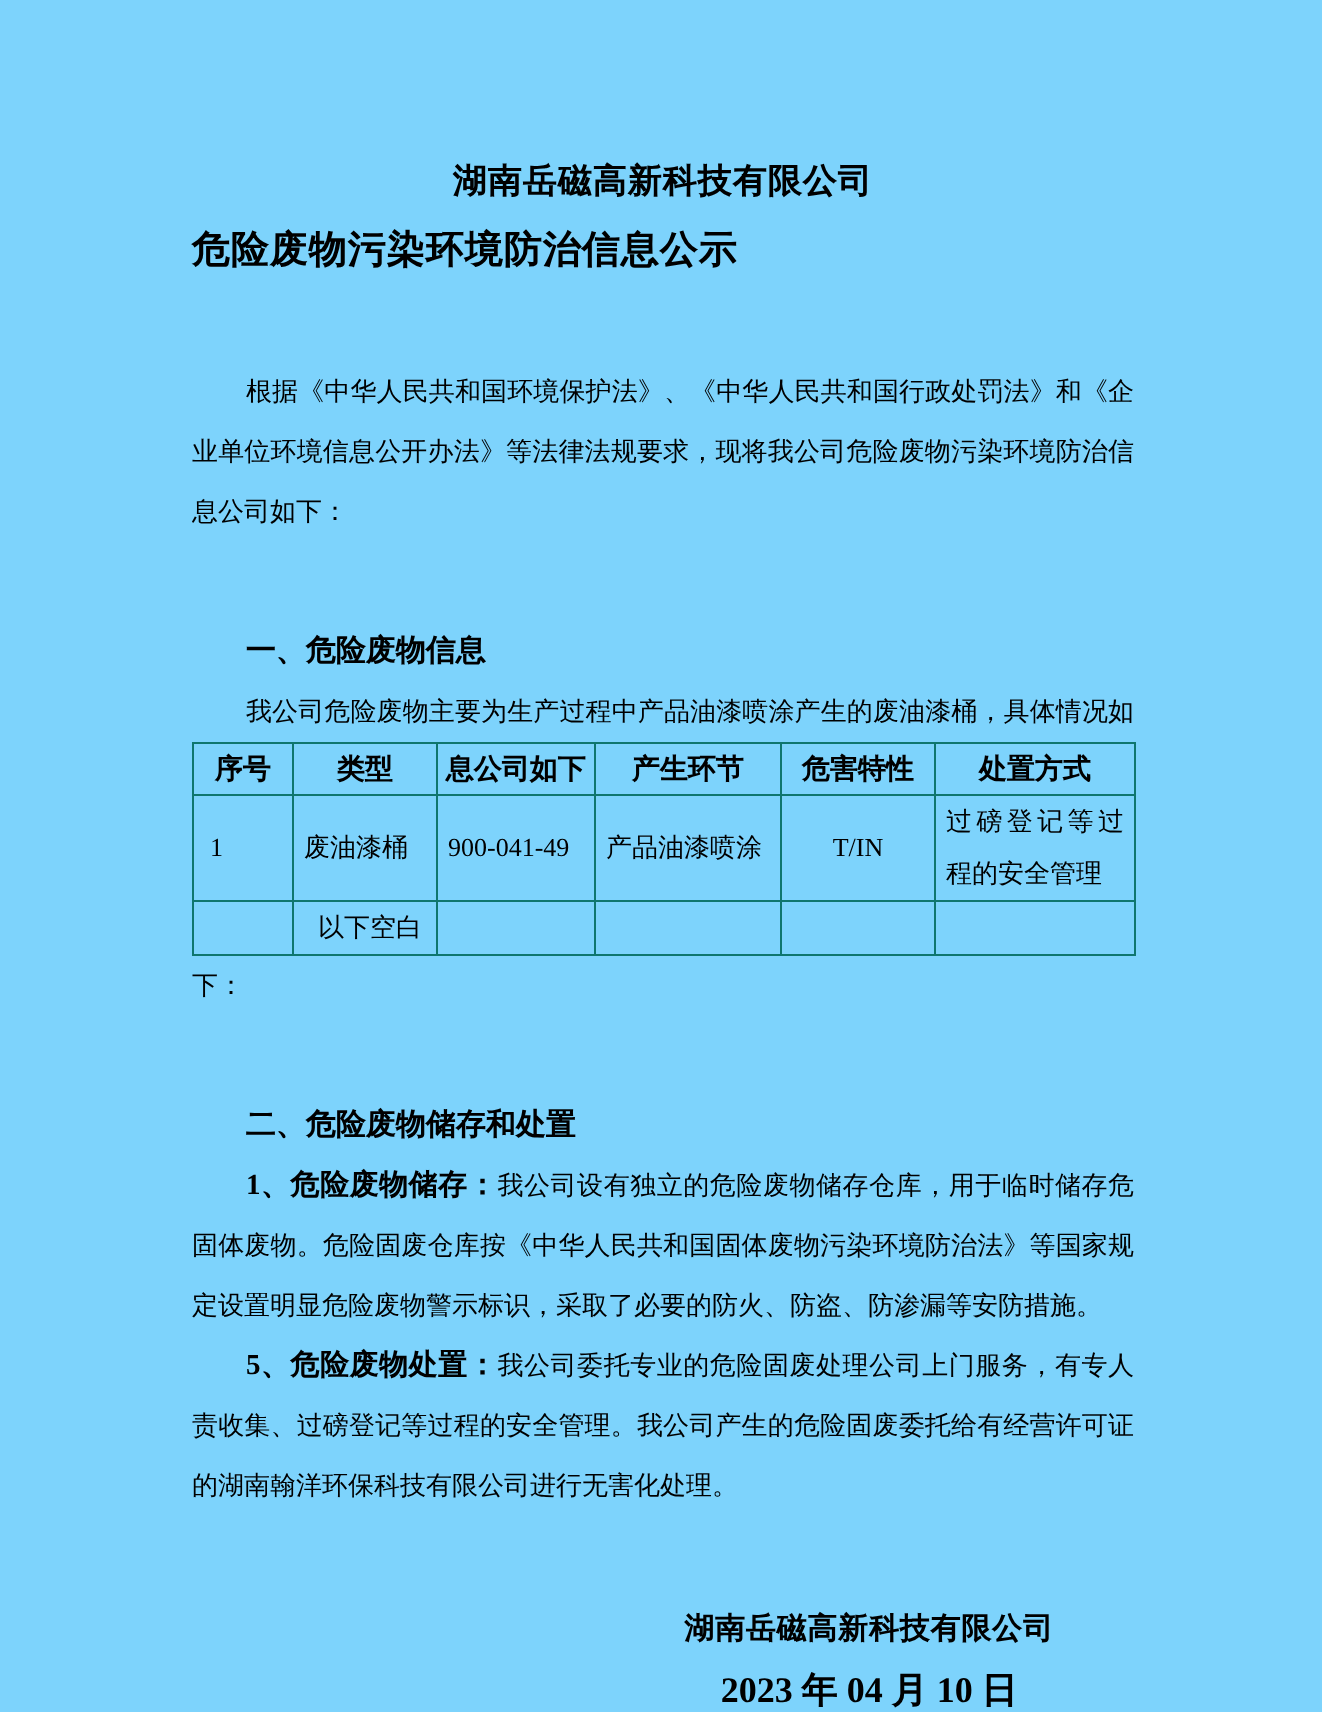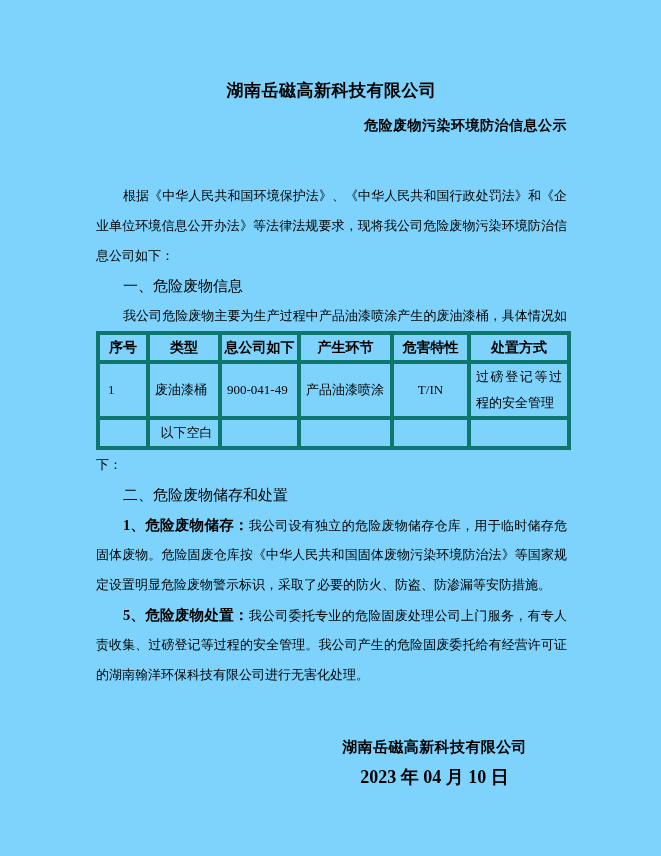--- a/index.html
+++ b/index.html
@@ -14,49 +14,49 @@
   .content { padding:0 94px 0 96px; }
 
   .doc-title {
     margin-top:80px;
     font-size:17px; font-weight:bold;
     text-align:center; line-height:22px; letter-spacing:0.5px;
     white-space:nowrap;
   }
   .doc-subtitle {
     margin-top:13px;
-    font-size:14px; font-weight:bold;
-    text-align:right; line-height:22px; letter-spacing:0.5px;
+    font-size:19px; font-weight:bold;
+    text-align:left; line-height:22px; letter-spacing:0.5px;
     white-space:nowrap;
     font-family:Liberation Serif, serif;
   }
 
   .para { margin:0; }
   .intro { margin-top:44px; }
 
   .line {
     font-size:13px; line-height:30px; height:30px; overflow:hidden;
     text-align:justify; text-align-last:justify;
   }
   .line.last { text-align:left; text-align-last:left; }
   .indent { text-indent:27px; }
 
   .sec-heading {
-    font-size:15px; font-weight:normal;
+    font-size:15px; font-weight:bold;
     line-height:30px; height:30px; overflow:hidden;
-    text-indent:27px; white-space:nowrap;
+    text-indent:27px; white-space:nowrap;margin-top:40px;
   }
   .bold-lead { font-weight:bold; font-size:14.5px; }
 
   table.waste-table {
     width:471px; border-collapse:collapse; table-layout:fixed;
     font-size:13px; margin:0;
   }
   .waste-table th, .waste-table td {
-    border:4px solid #0f766e; padding:0; vertical-align:middle;
+    border:1px solid #0f766e; padding:0; vertical-align:middle;
     overflow:hidden;
     margin-left:40px;
   }
   .waste-table th {
     font-weight:bold; font-size:14px; text-align:center; height:25px;
   }
   .waste-table tr.data-row-1 td { height:51px; }
   .waste-table tr.data-row-2 td { height:26px;text-align:center; }
   .cell-left   { text-align:left; padding-left:5px !important; }
   .cell-seq    { text-align:left; padding-left:8px !important; }

